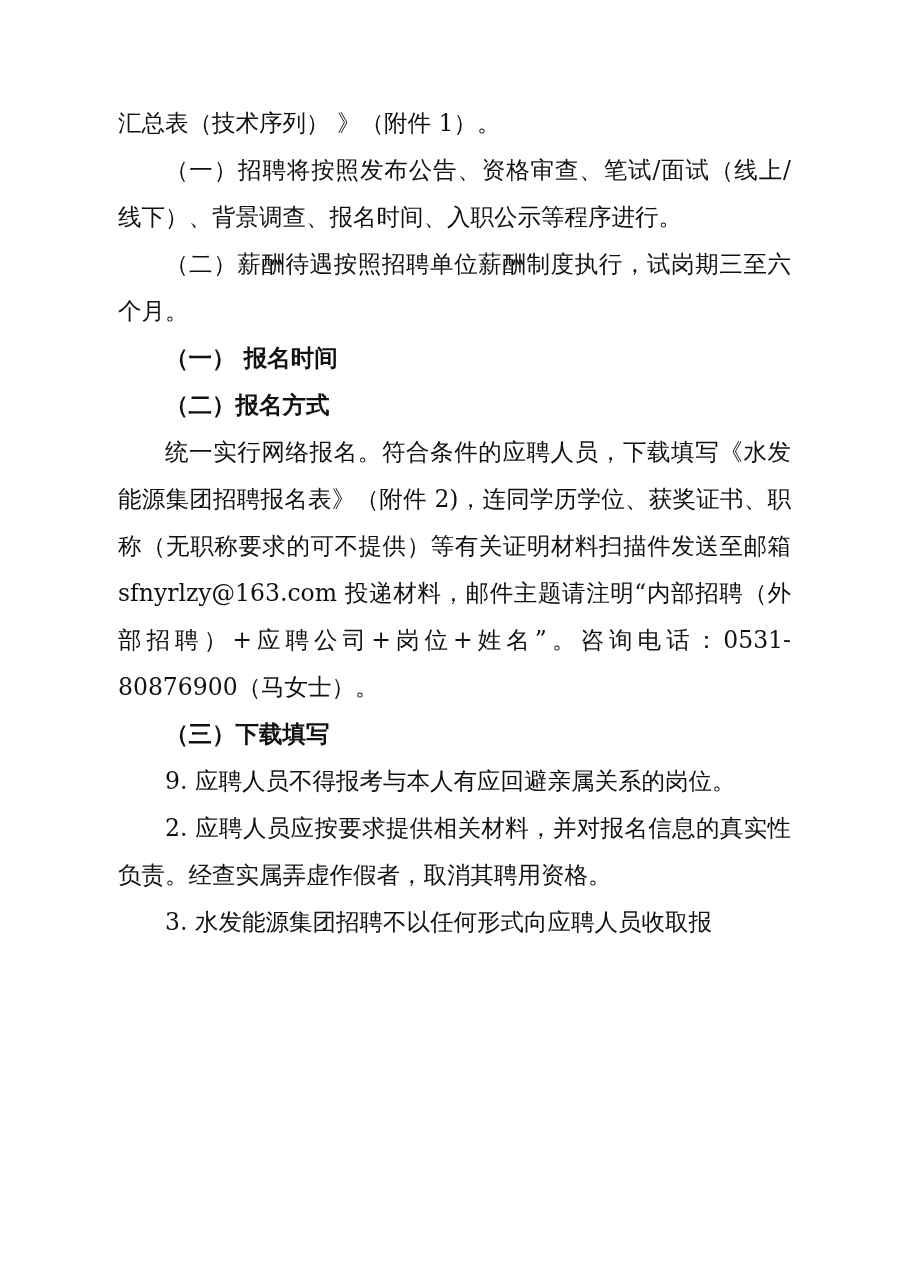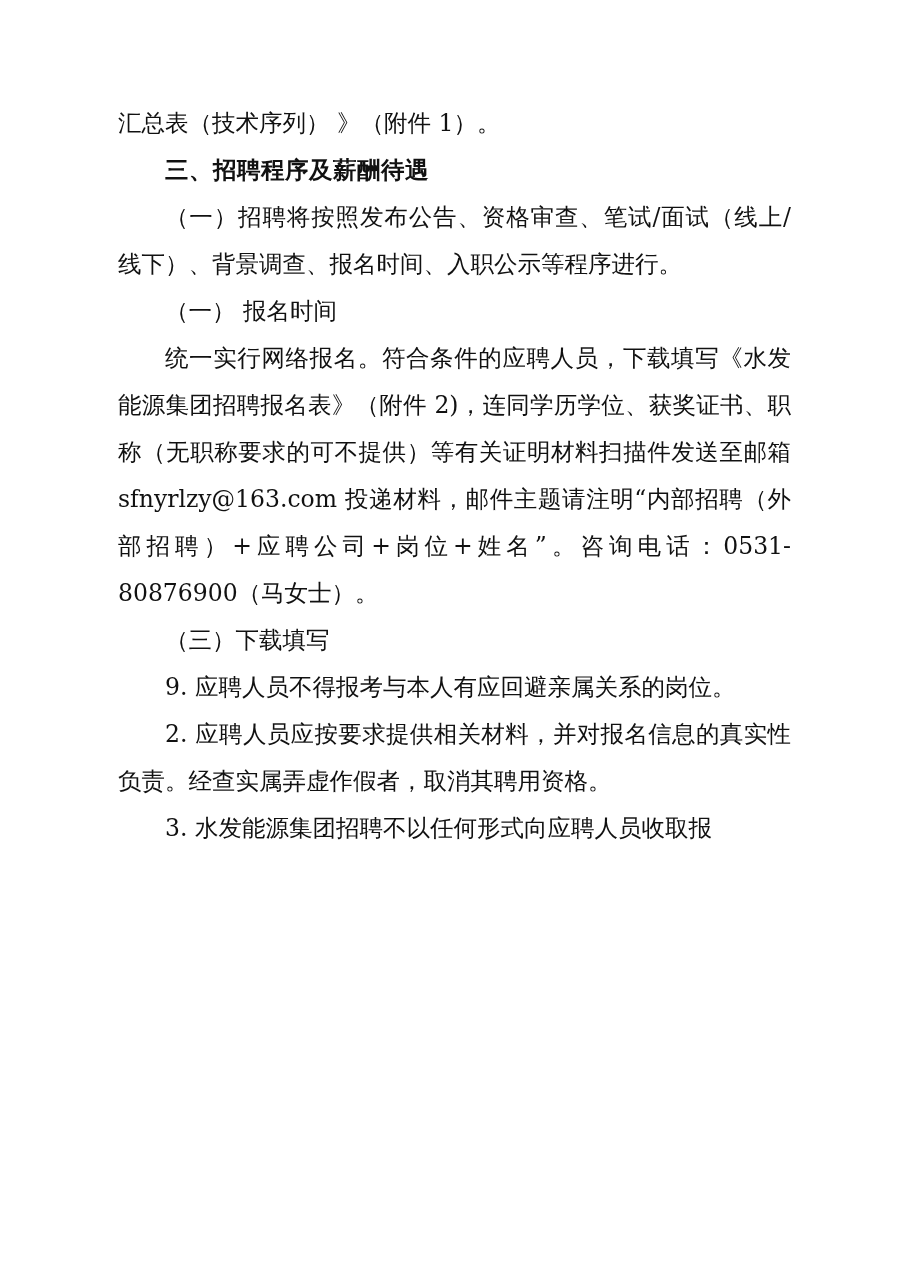--- a/index.html
+++ b/index.html
@@ -34,40 +34,41 @@
   .para-noindent {
     text-indent: 0;
   }
   .heading {
     text-indent: 47px;
     font-weight: 700;
     letter-spacing: 0.5px;
   }
   .subheading {
     text-indent: 47px;
-    font-weight: 400;
+    font-weight: 700;
   }
 </style>
 </head>
 <body>
 
 <div class="page">
   <div class="doc-body">
 
     <p class="para-noindent">汇总表（技术序列） 》（附件 1）。</p>
 
-    <p class="heading">三、招聘程序及薪酬待遇</p>
 
     <p class="para">（一）招聘将按照发布公告、资格审查、笔试/面试（线上/线下）、背景调查、报名时间、入职公示等程序进行。</p>
 
+    <p class="para">（二）薪酬待遇按照招聘单位薪酬制度执行，试岗期三至六个月。</p>
 
 
     <p class="subheading">（一） 报名时间</p>
 
 
+    <p class="subheading">（二）报名方式</p>
 
     <p class="para">统一实行网络报名。符合条件的应聘人员，下载填写《水发能源集团招聘报名表》（附件 2)，连同学历学位、获奖证书、职称（无职称要求的可不提供）等有关证明材料扫描件发送至邮箱 sfnyrlzy@163.com 投递材料，邮件主题请注明“内部招聘（外部招聘）+应聘公司+岗位+姓名”。咨询电话：0531-80876900（马女士）。</p>
 
     <p class="subheading">（三）下载填写</p>
 
     <p class="para">9. 应聘人员不得报考与本人有应回避亲属关系的岗位。</p>
 
     <p class="para">2. 应聘人员应按要求提供相关材料，并对报名信息的真实性负责。经查实属弄虚作假者，取消其聘用资格。</p>
 
     <p class="para">3. 水发能源集团招聘不以任何形式向应聘人员收取报</p>

